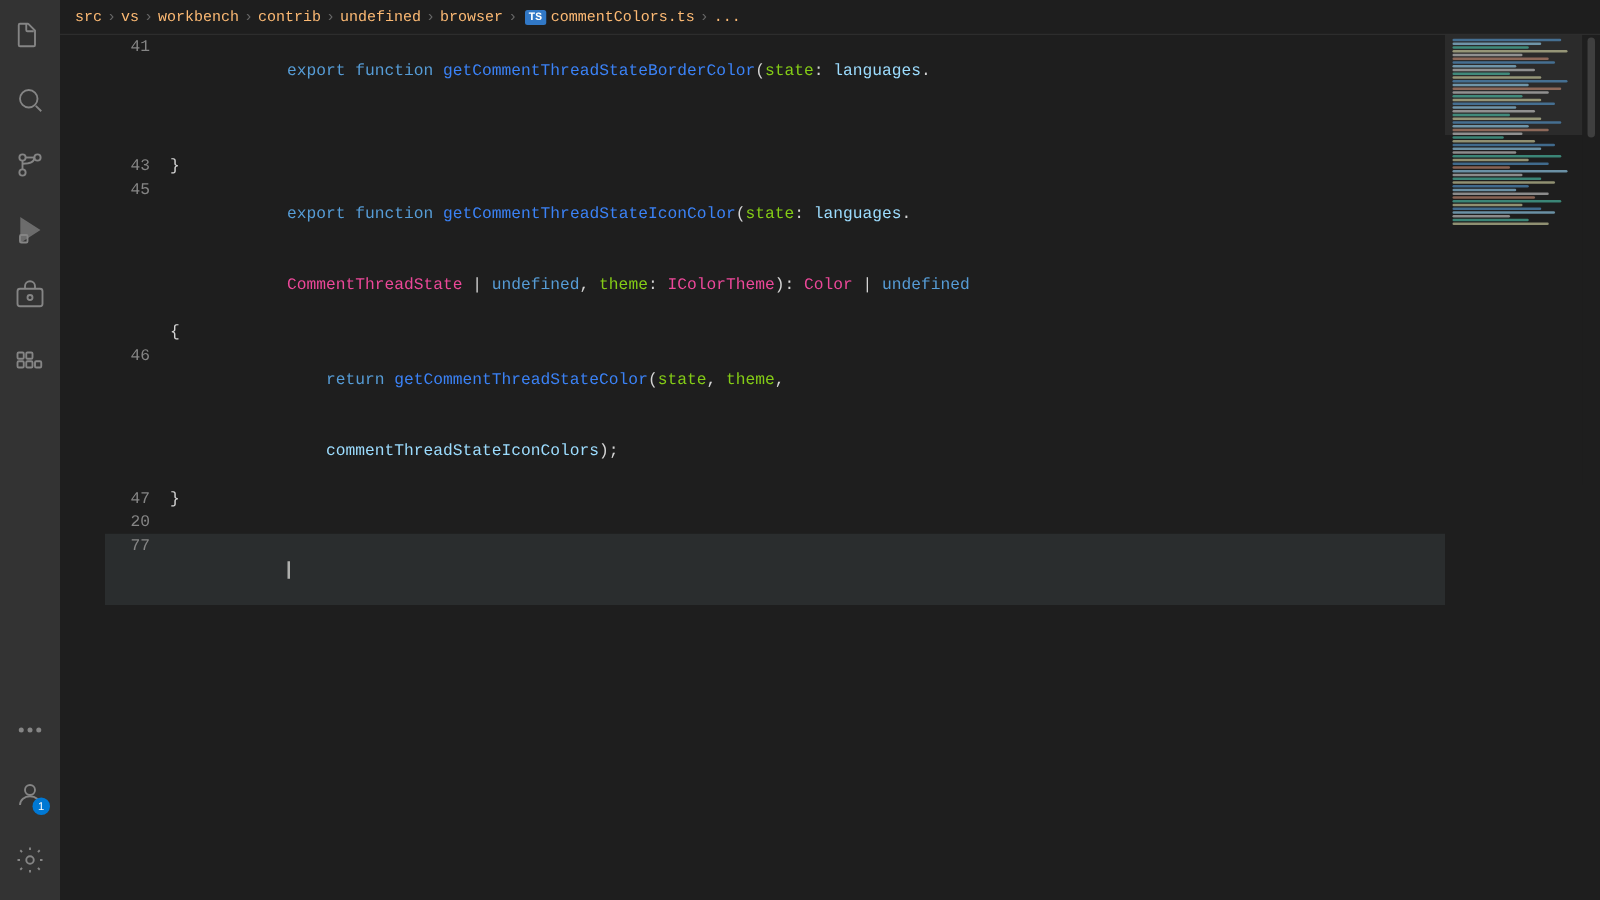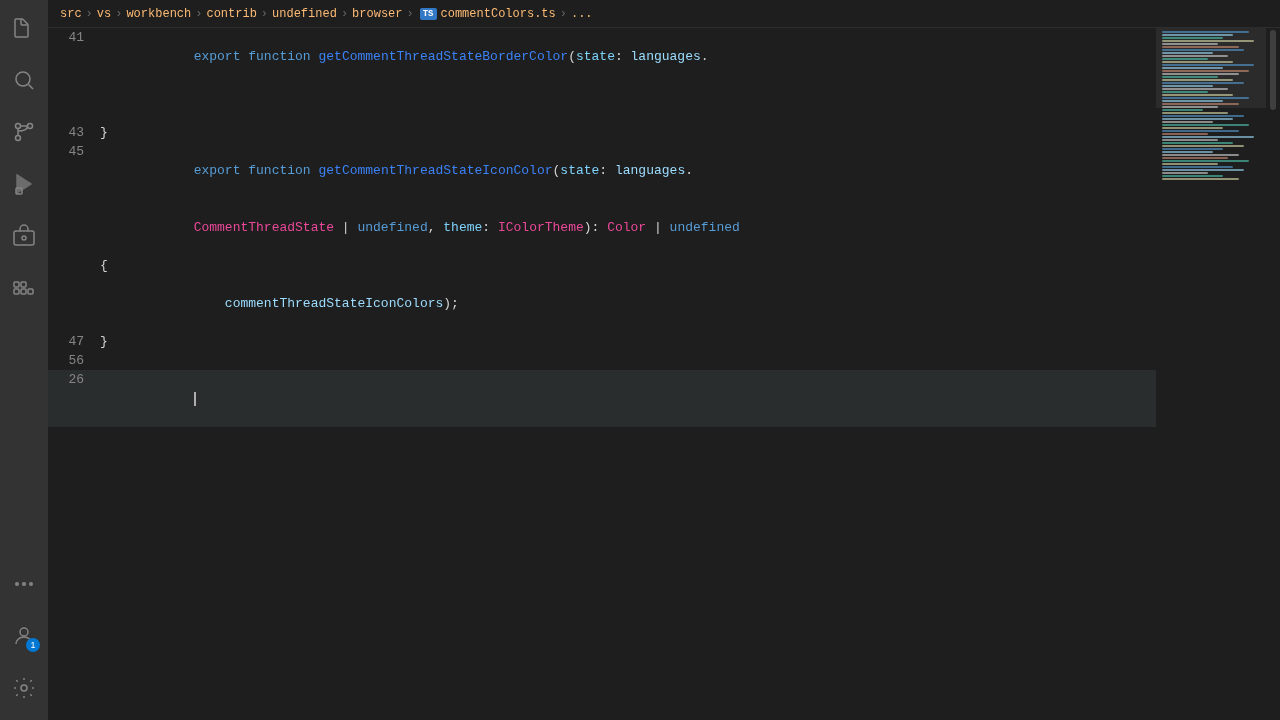--- a/index.html
+++ b/index.html
@@ -108,20 +108,21 @@
       padding: 1px 3px;
       border-radius: 2px;
     }
 
     
     .editor {
       flex: 1;
       display: flex;
       overflow: hidden;
       position: relative;
+      margin-left: 36px;
     }
 
     
     .code-area {
       flex: 1;
       overflow: hidden;
       padding: 0;
       position: relative;
     }
 
@@ -149,21 +150,21 @@
 
     .line-content {
       flex: 1;
       white-space: pre;
       line-height: 19px;
     }
 
     
     .kw { color: #569cd6; }      
     .fn { color: #3b82f6; }       
-    .param { color: #7dd3fc; }    
+    .param { color: #84cc16; }    
     .type { color: #ec4899; }      
     .punct { color: #d4d4d4; }       
     .undef { color: #569cd6; }    
     .prop { color: #9cdcfe; }     
 
     
     .cursor-line {
       background: #2a2d2e;
     }
 
@@ -362,40 +363,46 @@
           <div class="line-content">
             <span class="type">CommentThreadState</span><span class="punct"> | </span><span class="undef">undefined</span><span class="punct">, </span><span class="param">theme</span><span class="punct">: </span><span class="type">IColorTheme</span><span class="punct">): </span><span class="type">Color</span><span class="punct"> | </span><span class="undef">undefined</span>
           </div>
         </div>
 
         <div class="code-line">
           <div class="line-number"></div>
           <div class="line-content"><span class="punct">{</span></div>
         </div>
 
+        <div class="code-line">
+          <div class="line-number">46</div>
+          <div class="line-content">
+            <span class="punct">    </span><span class="kw">return</span><span class="punct"> </span><span class="fn">getCommentThreadStateColor</span><span class="punct">(</span><span class="param">state</span><span class="punct">, </span><span class="param">theme</span><span class="punct">,</span>
+          </div>
+        </div>
 
         <div class="code-line">
           <div class="line-number"></div>
           <div class="line-content">
             <span class="punct">    </span><span class="prop">commentThreadStateIconColors</span><span class="punct">);</span>
           </div>
         </div>
 
         <div class="code-line">
           <div class="line-number">47</div>
           <div class="line-content"><span class="punct">}</span></div>
         </div>
 
         <div class="code-line">
-          <div class="line-number">56</div>
+          <div class="line-number">20</div>
           <div class="line-content"></div>
         </div>
 
         <div class="code-line cursor-line">
-          <div class="line-number">26</div>
+          <div class="line-number">77</div>
           <div class="line-content">
             <span class="cursor"></span>
           </div>
         </div>
 
       </div>
     </div>
 
     <div class="minimap">
       <div class="minimap-viz">

